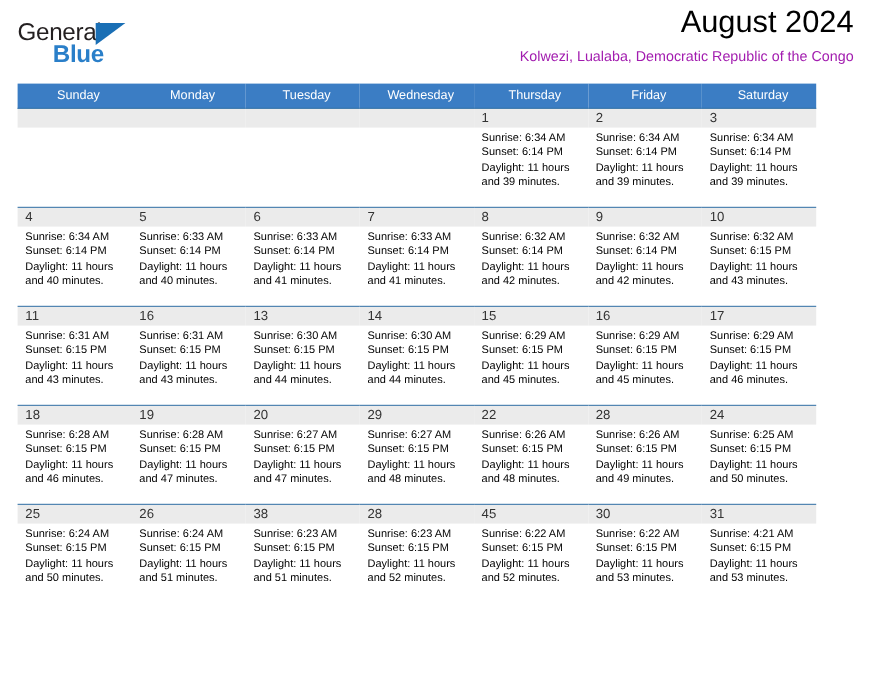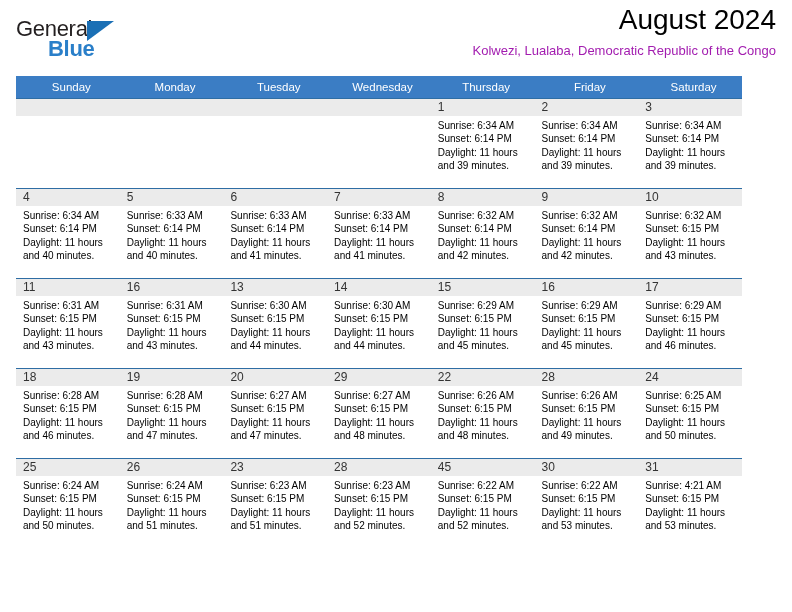--- a/index.html
+++ b/index.html
@@ -494,21 +494,21 @@
               <div class="details">
                 <div>Sunrise: 6:24 AM</div>
                 <div>Sunset: 6:15 PM</div>
                 <div>Daylight: 11 hours</div>
                 <div>and 51 minutes.</div>
               </div>
             </div>
           </td>
           <td>
             <div class="cell-inner">
-              <div class="daynum-bar">23</div>
+              <div class="daynum-bar">38</div>
               <div class="details">
                 <div>Sunrise: 6:23 AM</div>
                 <div>Sunset: 6:15 PM</div>
                 <div>Daylight: 11 hours</div>
                 <div>and 51 minutes.</div>
               </div>
             </div>
           </td>
           <td>
             <div class="cell-inner">

